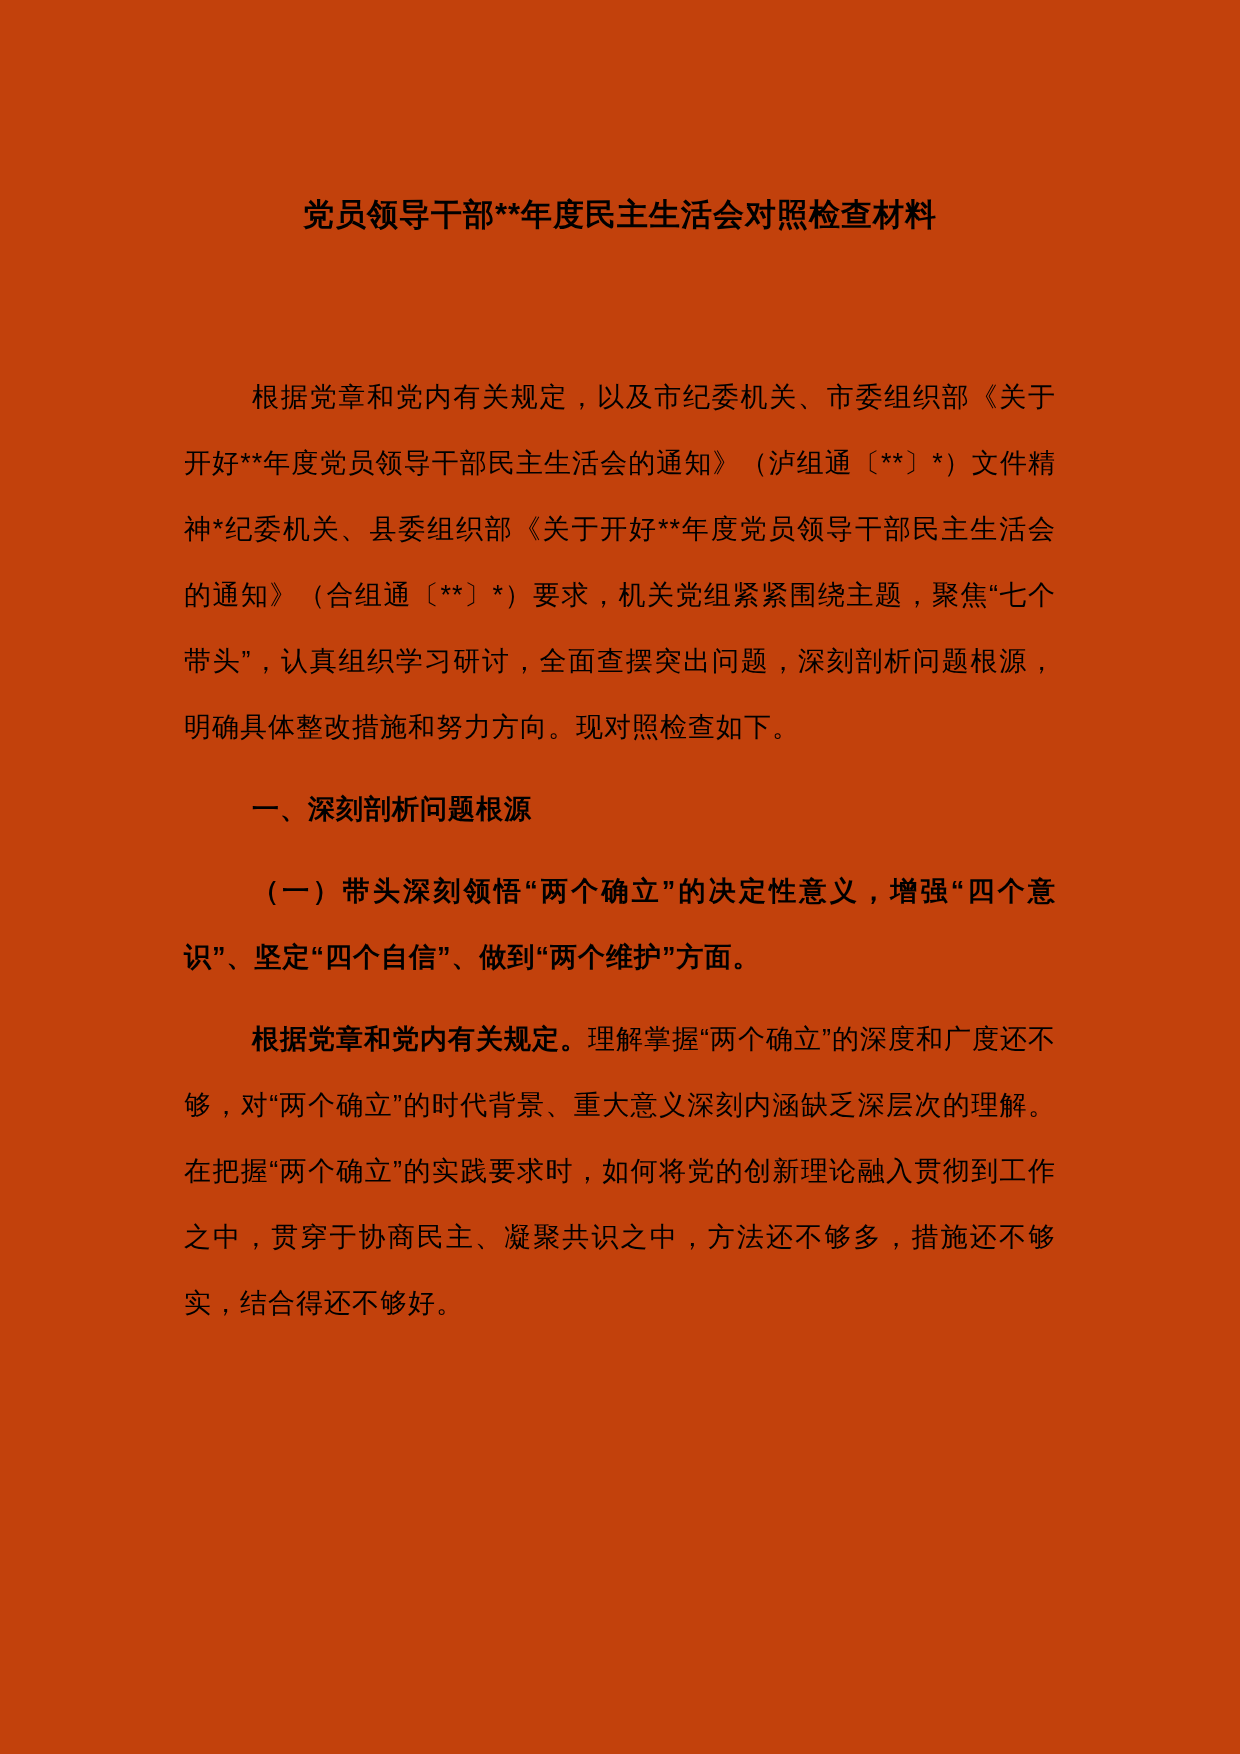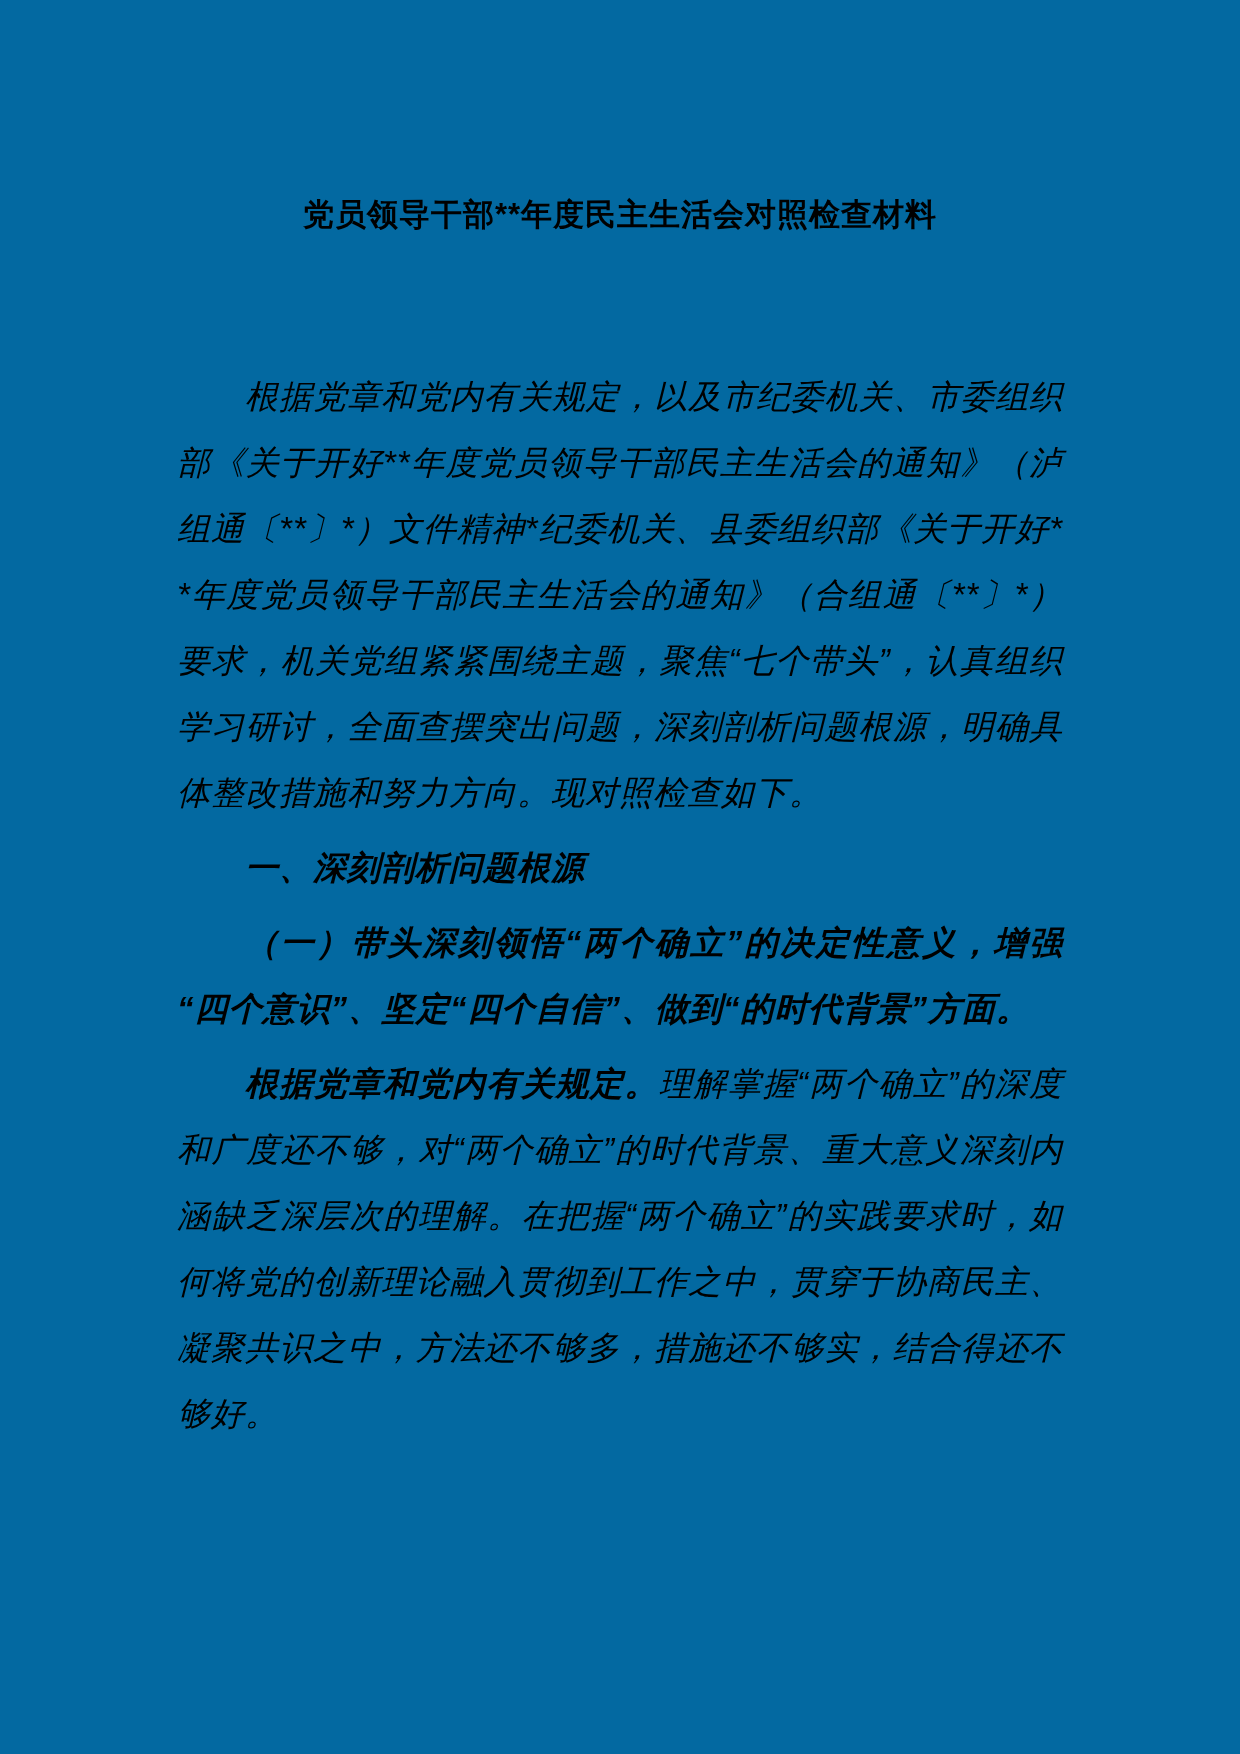--- a/index.html
+++ b/index.html
@@ -7,58 +7,57 @@
     padding: 0;
     background: #ffffff;
   }
   .page {
     position: relative;
     width: 1240px;
     height: 1754px;
     box-sizing: border-box;
     margin: 0 auto;
     padding: 192px 168px 0 168px;
-    background: #0369a1;
+    background: #c2410c;
     color: #000000;
     font-family: "Liberation Sans", "DejaVu Sans", sans-serif;
     overflow: hidden;
   }
   .doc-title {
     margin: 0 0 126px 0;
     font-size: 31px;
     font-weight: bold;
     line-height: 46px;
     text-align: center;
     letter-spacing: 1px;
   }
   .para {
-    margin: 9px;
-    font-size: 33px;
+    margin: 16px;
+    font-size: 27px;
     line-height: 66px;
     text-align: justify;
     text-indent: 68px;
     letter-spacing: 1px;
     word-break: break-all;
-    font-style: italic;
   }
   .para.bold {
     font-weight: bold;
   }
   .lead {
     font-weight: bold;
   }
 </style>
 </head>
 <body>
 
 <div class="page">
 
   <h1 class="doc-title">党员领导干部**年度民主生活会对照检查材料</h1>
 
   <p class="para">根据党章和党内有关规定，以及市纪委机关、市委组织部《关于开好**年度党员领导干部民主生活会的通知》（泸组通〔**〕*）文件精神*纪委机关、县委组织部《关于开好**年度党员领导干部民主生活会的通知》（合组通〔**〕*）要求，机关党组紧紧围绕主题，聚焦“七个带头”，认真组织学习研讨，全面查摆突出问题，深刻剖析问题根源，明确具体整改措施和努力方向。现对照检查如下。</p>
 
   <p class="para bold">一、深刻剖析问题根源</p>
 
-  <p class="para bold">（一）带头深刻领悟“两个确立”的决定性意义，增强“四个意识”、坚定“四个自信”、做到“的时代背景”方面。</p>
+  <p class="para bold">（一）带头深刻领悟“两个确立”的决定性意义，增强“四个意识”、坚定“四个自信”、做到“两个维护”方面。</p>
 
   <p class="para"><span class="lead">根据党章和党内有关规定。</span><span>理解掌握“两个确立”的深度和广度还不够，对“两个确立”的时代背景、重大意义深刻内涵缺乏深层次的理解。在把握“两个确立”的实践要求时，如何将党的创新理论融入贯彻到工作之中，贯穿于协商民主、凝聚共识之中，方法还不够多，措施还不够实，结合得还不够好。</span></p>
 
 </div>
 
 </body></html>

